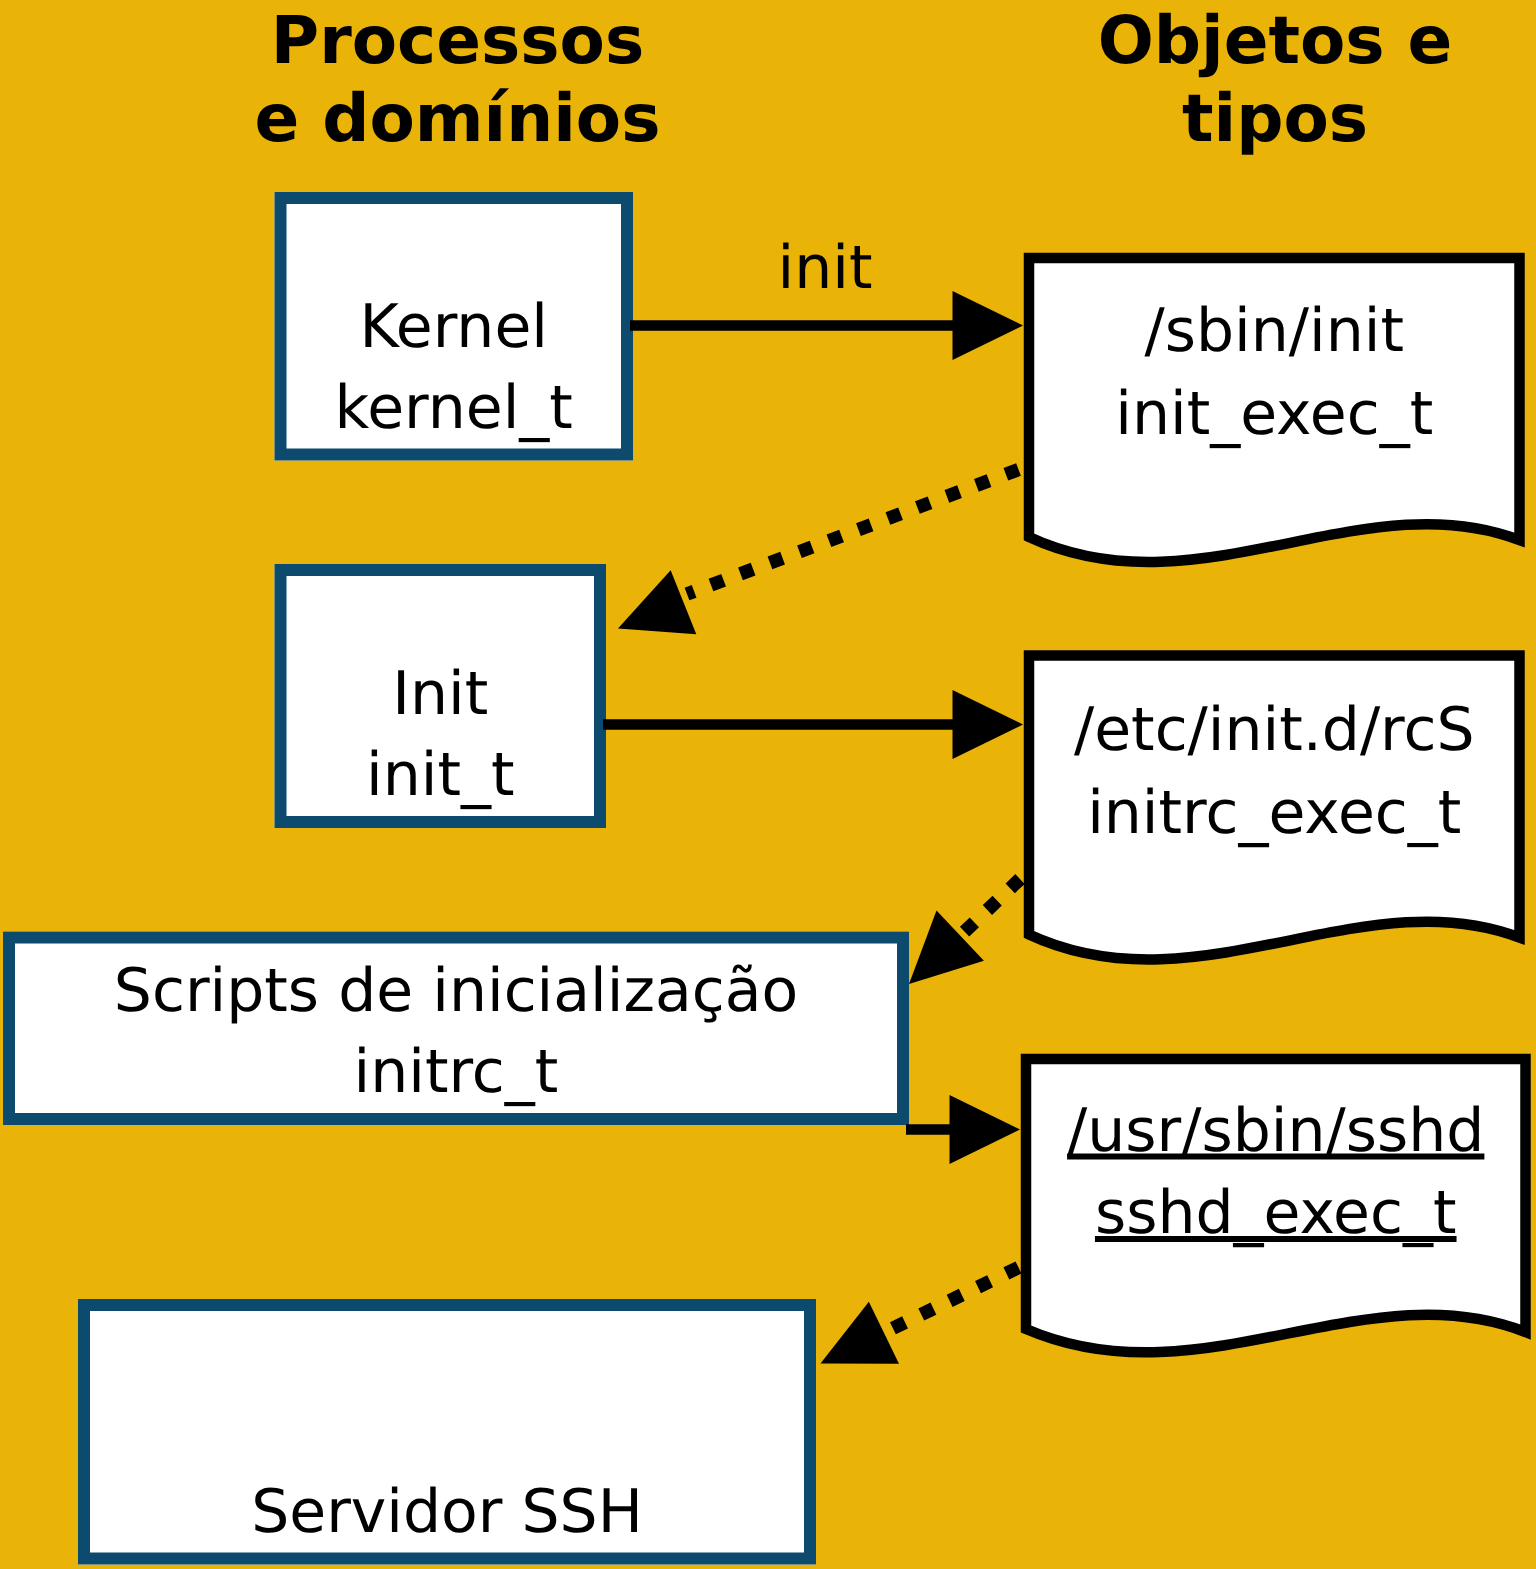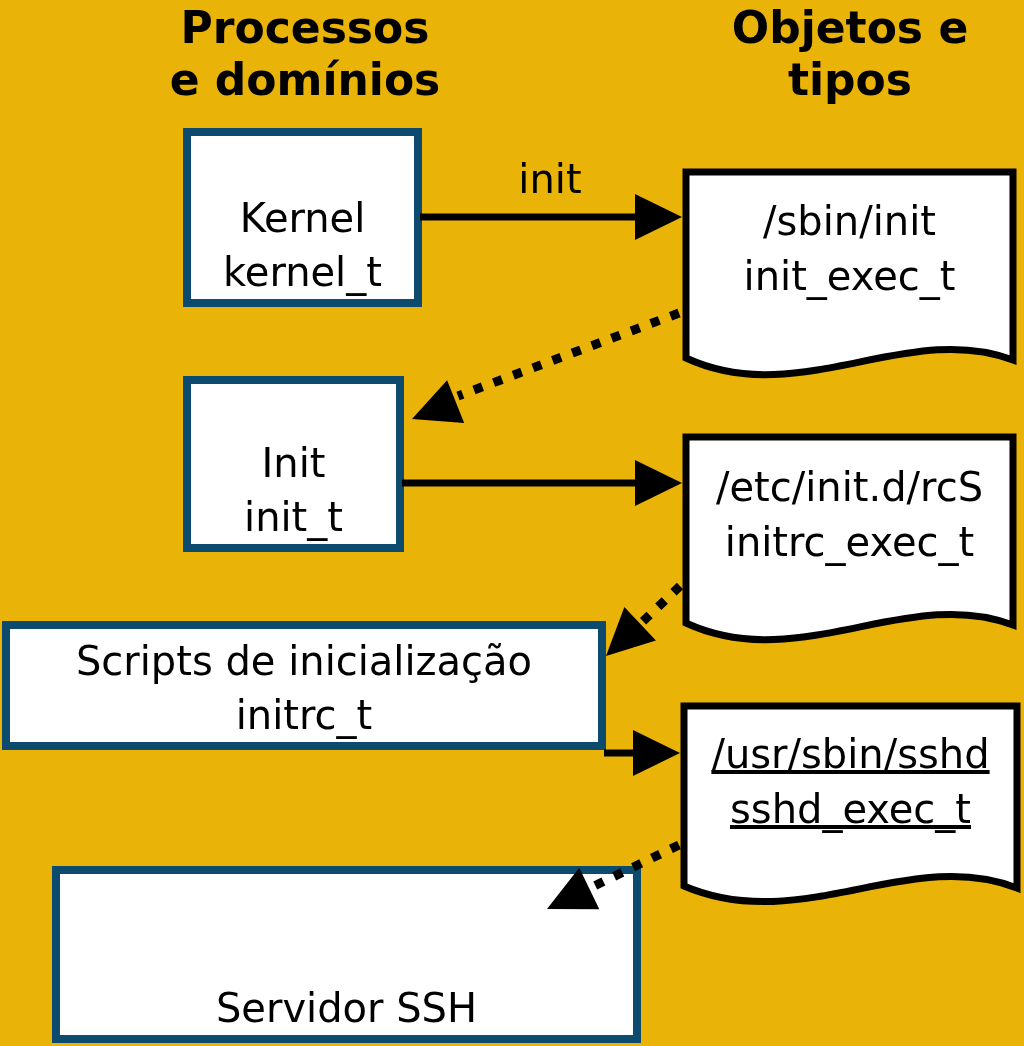--- a/index.html
+++ b/index.html
@@ -34,21 +34,21 @@
     align-items: center;
     justify-content: flex-end;
     text-align: center;
     font-size: 40px;
     line-height: 54px;
   }
   .pbox span { display: block; }
   .box-kernel   { left: 183px; top: 128px; width: 239px; height: 179px; }
   .box-init     { left: 183px; top: 376px; width: 221px; height: 176px; }
   .box-scripts  { left: 2px;   top: 621px; width: 604px; height: 129px; }
-  .box-sshd     { left: 52px;  top: 866px; width: 589px; height: 177px; }
+  .box-sshd     { left: 52px;  top: 866px; width: 492px; height: 177px; }
   .svglayer {
     position: absolute;
     left: 0; top: 0;
     width: 1024px;
     height: 1046px;
     pointer-events: none;
   }
   .doctext {
     position: absolute;
     text-align: center;

